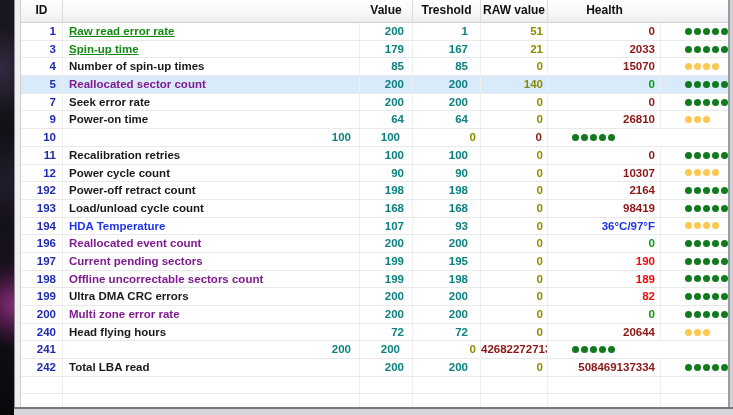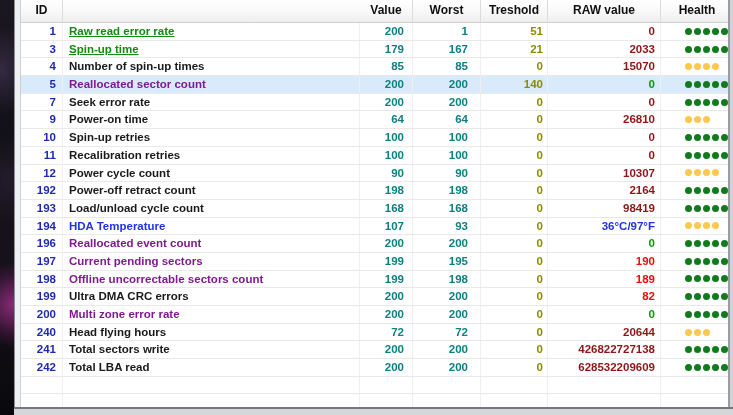--- a/index.html
+++ b/index.html
@@ -77,21 +77,20 @@
 <body>
 
 <div class="desktop"></div>
 <div class="left-frame"></div>
 
 <div class="smart-table">
   <div class="hrow">
     <div class="hcell">ID</div>
     <div class="hcell h-name">Name</div>
     <div class="hcell">Value</div>
-    <div class="hcell">Worst</div>
     <div class="hcell">Treshold</div>
     <div class="hcell">RAW value</div>
     <div class="hcell">Health</div>
   </div>
   <div>
       <div class="row">
         <div class="cell c-id">1</div>
         <div class="cell c-name nc-green">Raw read error rate</div>
         <div class="cell c-val">200</div>
         <div class="cell c-worst">1</div>
@@ -172,21 +171,20 @@
         <div class="cell c-tre">0</div>
         <div class="cell c-raw rc-maroon">26810</div>
         <div class="cell c-health">
           <span class="dot dc-yellow"></span>
           <span class="dot dc-yellow"></span>
           <span class="dot dc-yellow"></span>
         </div>
       </div>
       <div class="row">
         <div class="cell c-id">10</div>
-        <div class="cell c-name nc-black">Spin-up retries</div>
         <div class="cell c-val">100</div>
         <div class="cell c-worst">100</div>
         <div class="cell c-tre">0</div>
         <div class="cell c-raw rc-maroon">0</div>
         <div class="cell c-health">
           <span class="dot dc-green"></span>
           <span class="dot dc-green"></span>
           <span class="dot dc-green"></span>
           <span class="dot dc-green"></span>
           <span class="dot dc-green"></span>
@@ -348,40 +346,39 @@
         <div class="cell c-tre">0</div>
         <div class="cell c-raw rc-maroon">20644</div>
         <div class="cell c-health">
           <span class="dot dc-yellow"></span>
           <span class="dot dc-yellow"></span>
           <span class="dot dc-yellow"></span>
         </div>
       </div>
       <div class="row">
         <div class="cell c-id">241</div>
-        <div class="cell c-name nc-black">Total sectors write</div>
         <div class="cell c-val">200</div>
         <div class="cell c-worst">200</div>
         <div class="cell c-tre">0</div>
         <div class="cell c-raw rc-maroon">426822727138</div>
         <div class="cell c-health">
           <span class="dot dc-green"></span>
           <span class="dot dc-green"></span>
           <span class="dot dc-green"></span>
           <span class="dot dc-green"></span>
           <span class="dot dc-green"></span>
         </div>
       </div>
       <div class="row">
         <div class="cell c-id">242</div>
         <div class="cell c-name nc-black">Total LBA read</div>
         <div class="cell c-val">200</div>
         <div class="cell c-worst">200</div>
         <div class="cell c-tre">0</div>
-        <div class="cell c-raw rc-maroon">628532209609</div>
+        <div class="cell c-raw rc-maroon">508469137334</div>
         <div class="cell c-health">
           <span class="dot dc-green"></span>
           <span class="dot dc-green"></span>
           <span class="dot dc-green"></span>
           <span class="dot dc-green"></span>
           <span class="dot dc-green"></span>
         </div>
       </div>
       <div class="row">
         <div class="cell c-id"></div>

